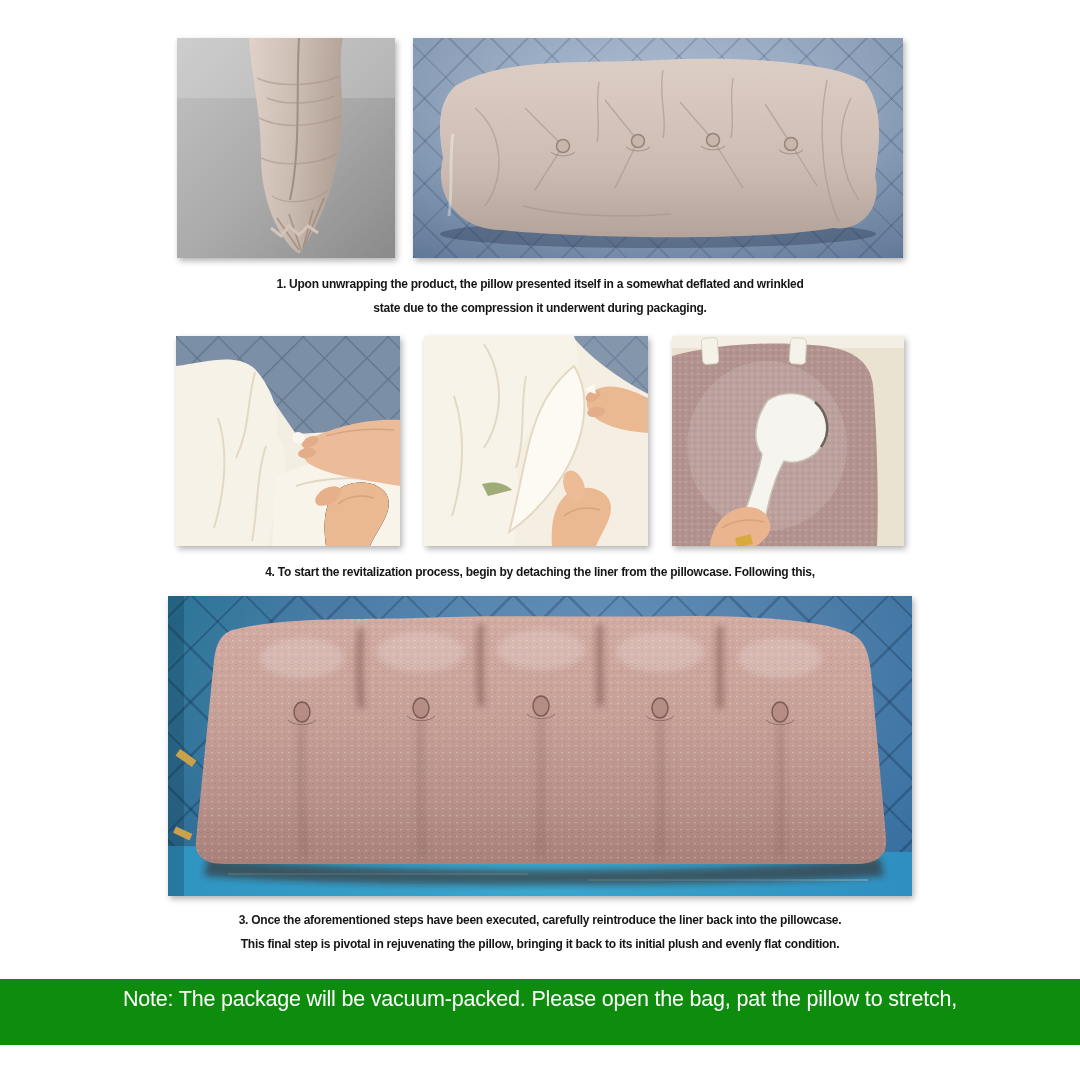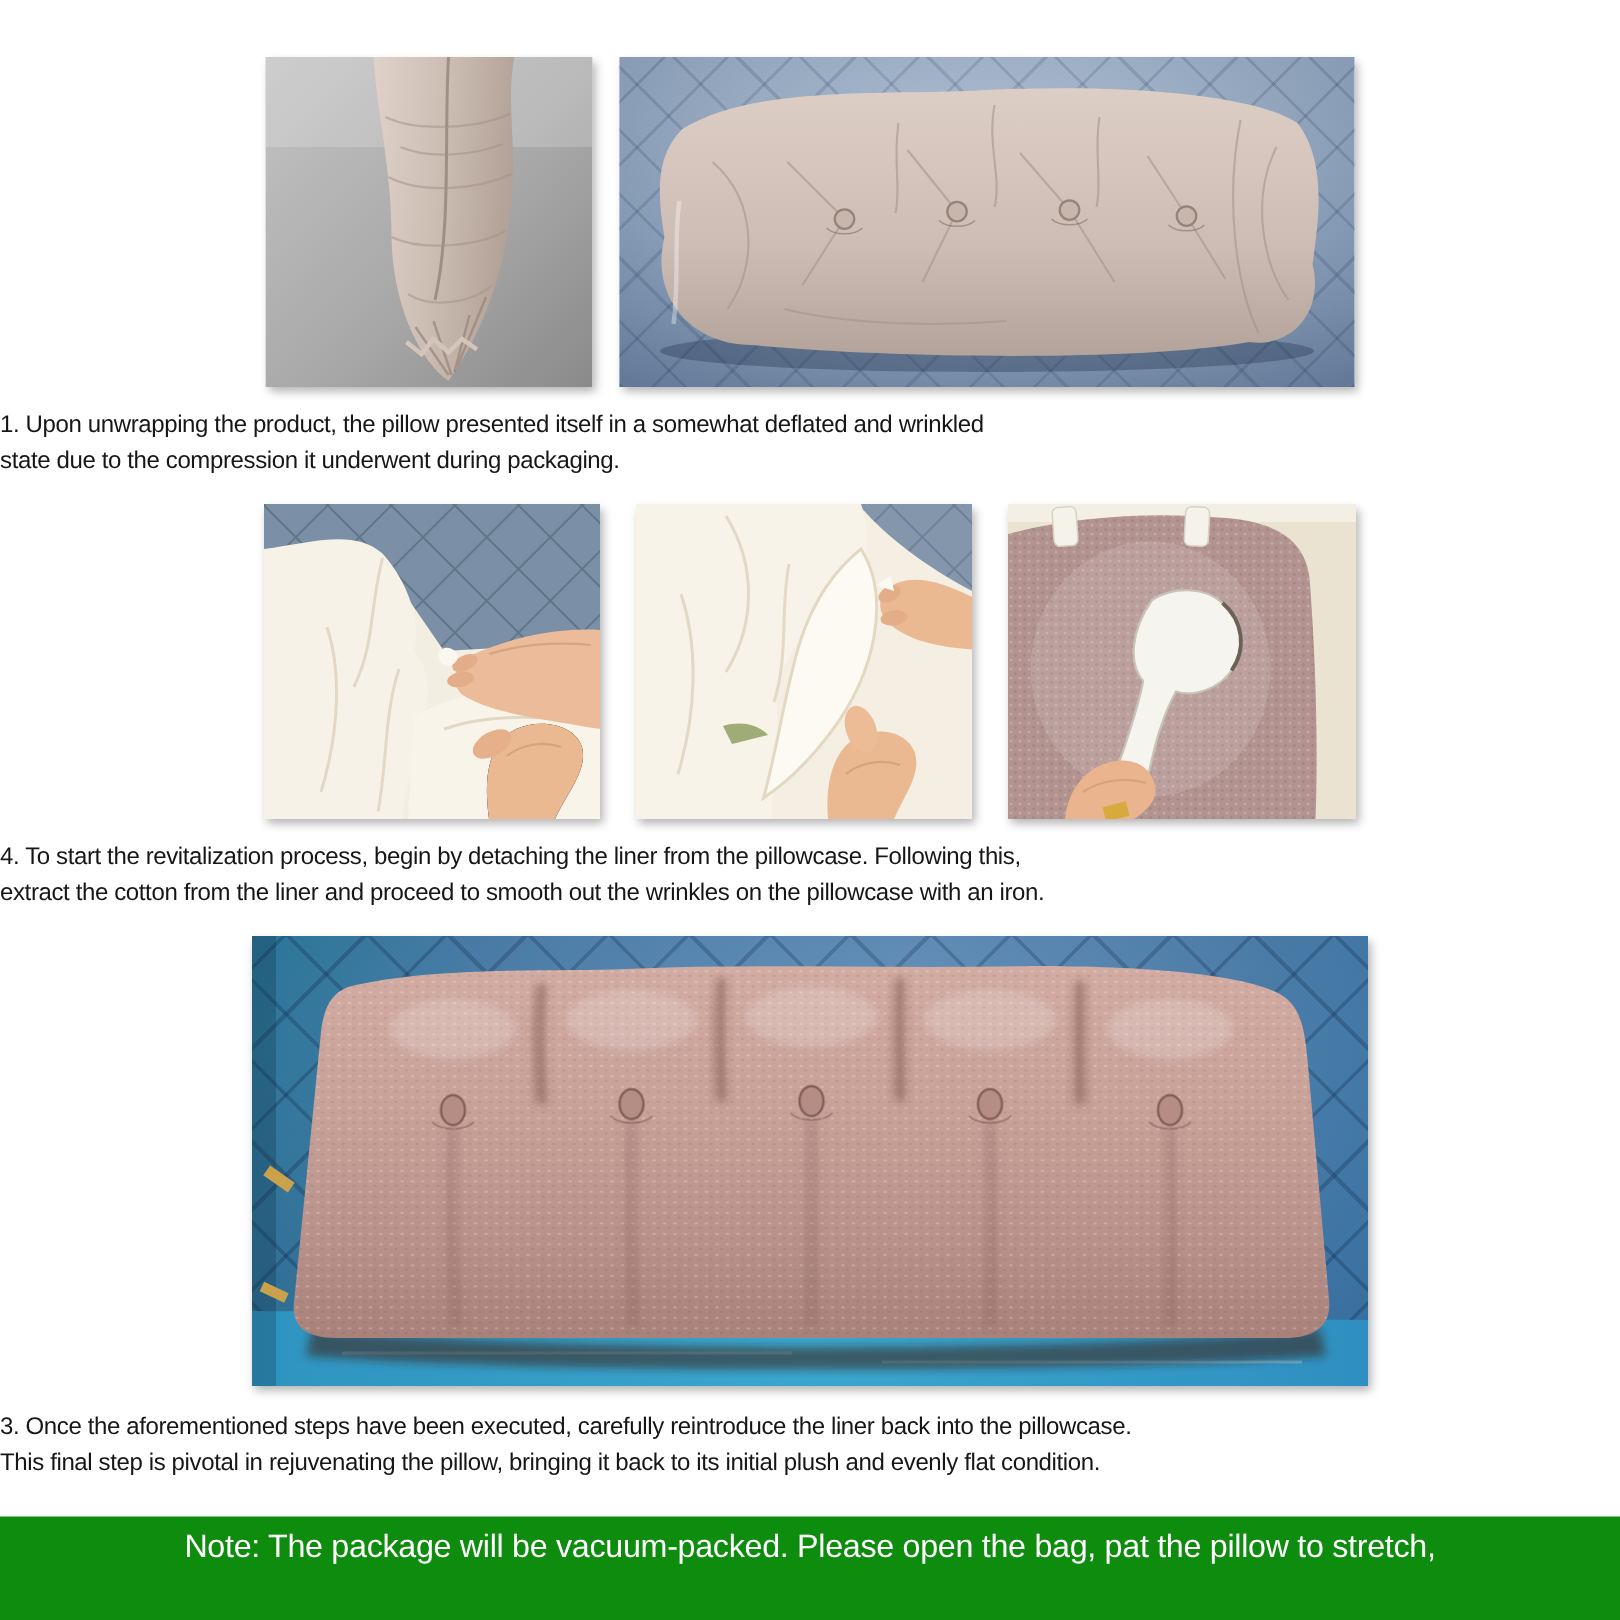--- a/index.html
+++ b/index.html
@@ -29,29 +29,29 @@
   }
   
   .quilt-deep{
     background:
       radial-gradient(ellipse at 55% 28%, rgba(255,255,255,.12), rgba(0,25,55,.20) 92%),
       repeating-linear-gradient(45deg, rgba(15,45,80,.32) 0 2.5px, transparent 2.5px 38px),
       repeating-linear-gradient(-45deg, rgba(15,45,80,.32) 0 2.5px, transparent 2.5px 38px),
       linear-gradient(105deg,#2d84a8 0%,#477fae 20%,#5587b5 55%,#4a80b0 80%,#3e7fb4 100%);
   }
   .caption{
-    text-align:left;color:#161616;font-size:16px;line-height:24px;
-    letter-spacing:-0.25px;font-weight:normal;
+    text-align:center;color:#161616;font-size:12px;line-height:24px;
+    letter-spacing:-0.25px;font-weight:bold;
   }
   .caption span{display:block;}
   .cap1{margin-top:14px;}
   .cap2{margin-top:14px;}
   .cap3{}
   .note{
-    margin-top:23px;width:1080px;height:84px;box-sizing:border-box;
+    margin-top:23px;width:1080px;height:66px;box-sizing:border-box;
     background:#0e8c0e;color:#ffffff;text-align:center;
     font-size:21.5px;line-height:25px;padding-top:8px;letter-spacing:-0.2px;
   }
   .note span{display:block;}
 </style>
 </head>
 <body>
 
 <div class="page">
 
@@ -241,21 +241,20 @@
           <path d="M38,210 C40,190 52,176 68,172 C84,168 96,176 98,188 C100,199 90,206 84,210 Z" fill="#e9b48e"></path>
           <path d="M50,192 C62,184 78,182 92,186" stroke="#d09a74" stroke-width="1.5" fill="none" opacity=".7"></path>
         </g>
         <rect x="64" y="200" width="16" height="10" fill="#d8a93c" transform="rotate(-14 72 205)"></rect>
       </svg>
     </figure>
   </div>
 
   <p class="caption cap2" style="color: rgb(22, 22, 22);">
     <span>4. To start the revitalization process, begin by detaching the liner from the pillowcase. Following this,</span>
-    <span>extract the cotton from the liner and proceed to smooth out the wrinkles on the pillowcase with an iron.</span>
   </p>
 
   <div class="row bigrow">
     <figure class="ph-big quilt-deep" aria-label="Restored plush pink tufted headboard pillow with five buttons on the bed">
       <svg width="744" height="300" viewBox="0 0 744 300">
         <defs>
           <linearGradient id="floorG" x1="0" y1="0" x2="1" y2="0">
             <stop offset="0" stop-color="#2f93c0"></stop>
               <stop offset="0.5" stop-color="#3aa6ce"></stop>
               <stop offset="1" stop-color="#2f8fc0"></stop>

